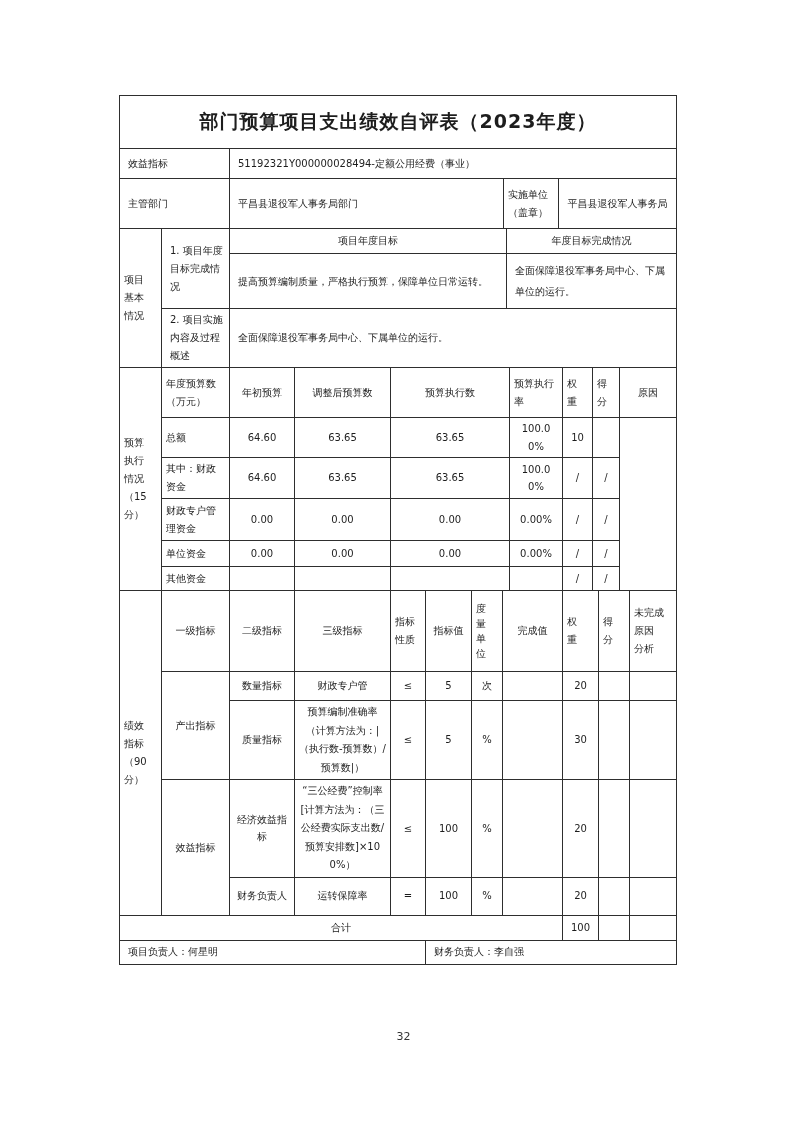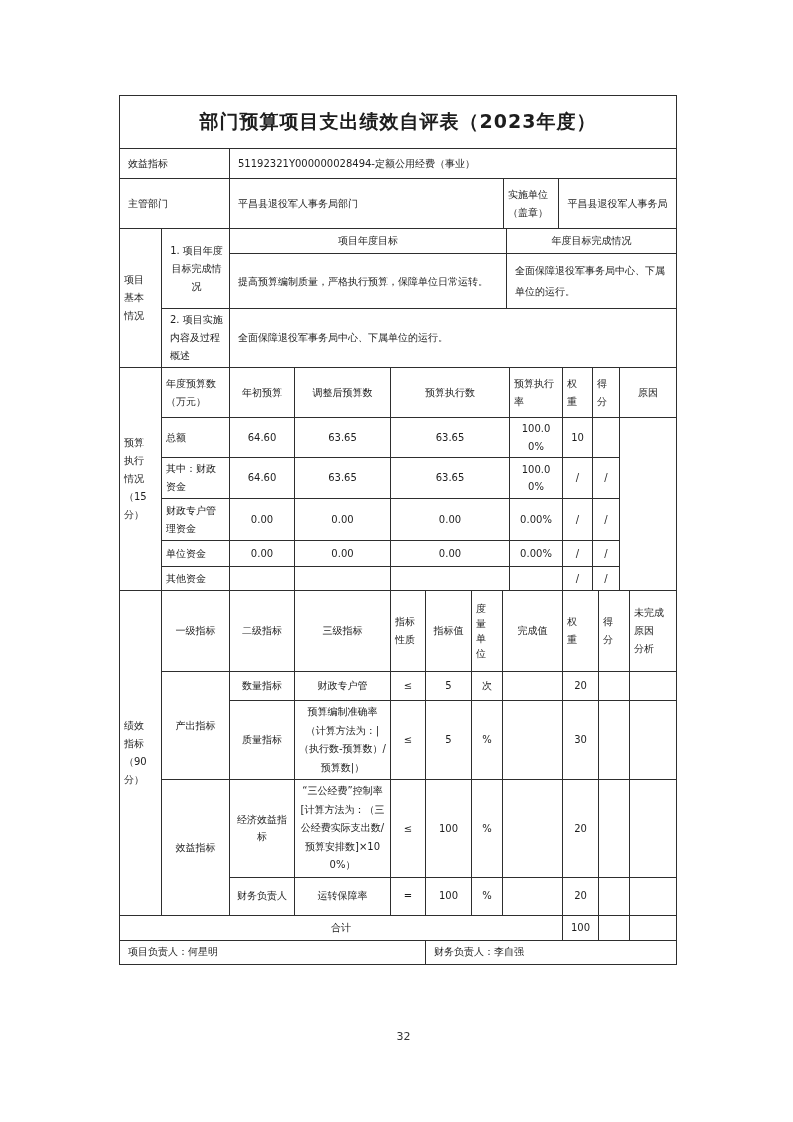--- a/index.html
+++ b/index.html
@@ -57,21 +57,21 @@
           <col style="width:42px">
           <col style="width:68px">
           <col style="width:277px">
           <col style="width:170px">
         </colgroup>
       <tbody>
           <tr style="height:25px">
         <td rowspan="3" class="vlabel">项目
 基本
 情况</td>
-        <td rowspan="2" class="vlabel l" style="text-align:center;">1. 项目年度
+        <td rowspan="2" class="vlabel l" style="text-align:left;">1. 项目年度
 目标完成情
 况</td>
         <td class="c">项目年度目标</td>
         <td class="c">年度目标完成情况</td>
       </tr>
       <tr style="height:55px">
         <td class="l" style="line-height:2.1;">提高预算编制质量，严格执行预算，保障单位日常运转。</td>
         <td class="l" style="line-height:2.1;vertical-align:top;padding-top:6px;">全面保障退役军事务局中心、下属单位的运行。</td>
       </tr>
       <tr style="height:57px">

